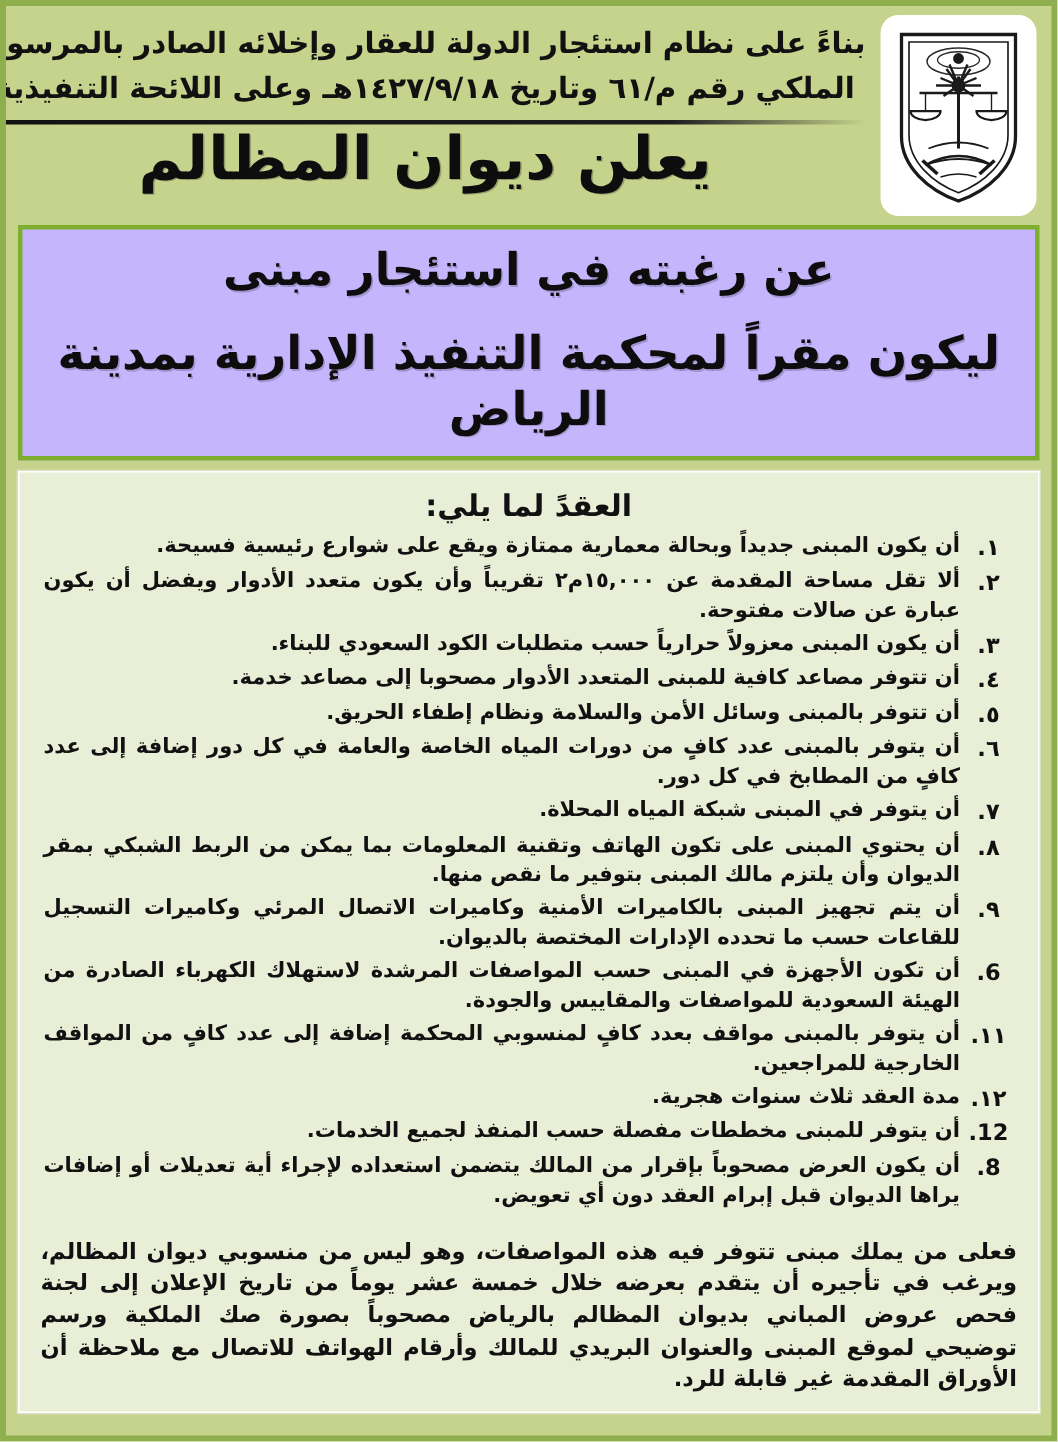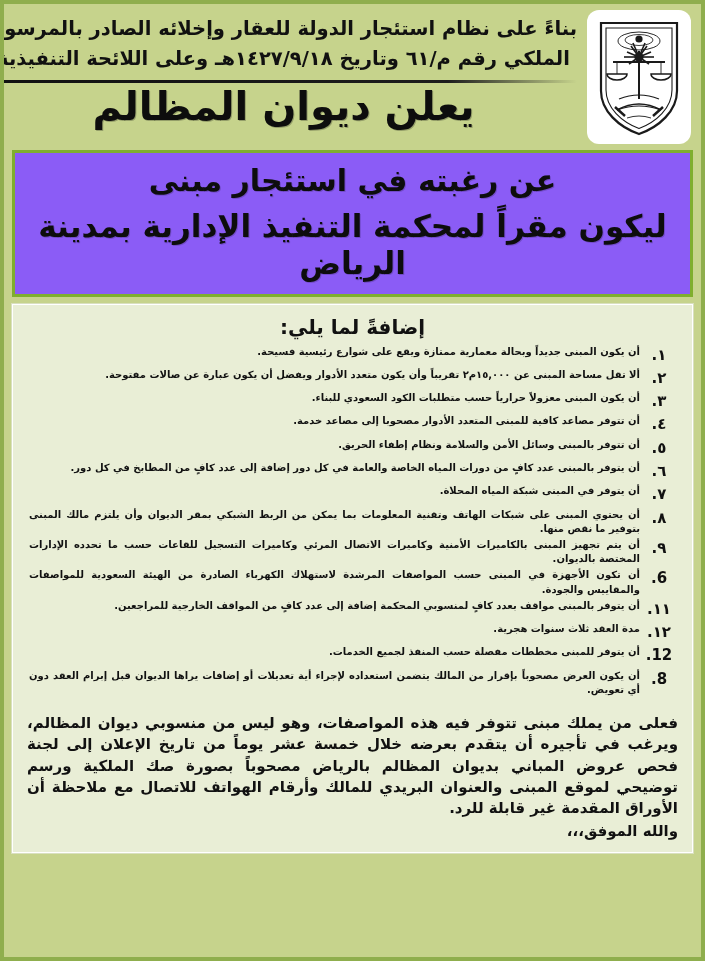--- a/index.html
+++ b/index.html
@@ -70,33 +70,33 @@
     font-size: 40px;
     line-height: 1.05;
     color: #0d0d0d;
     text-shadow: 1px 1px 0 rgba(0,0,0,0.25);
   }
 
   
   .banner {
     margin: 6px 8px 0 8px;
     border: 3px solid #7fae2e;
-    background: #8b5cf6;
+    background: #c4b5fd;
     padding: 10px 8px 12px 8px;
     text-align: center;
     box-sizing: border-box;
   }
   .banner-line {
     font-weight: bold;
     color: #0d0d0d;
     line-height: 1.18;
     text-shadow: 1px 1px 0 rgba(0,0,0,0.18);
   }
   .banner-line-1 { font-size: 30px; }
-  .banner-line-2 { font-size: 31px; margin-top: 10px; }
+  .banner-line-2 { font-size: 31px; margin-top: 20px; }
 
   
   .content {
     margin: 7px 8px 10px 8px;
     background: #e9eed6;
     border: 1px solid #ffffff;
     box-shadow: 0 0 0 1px #d9e0bf;
     padding: 8px 14px 10px 14px;
     box-sizing: border-box;
   }
@@ -124,21 +124,21 @@
     text-align: center;
     font-weight: bold;
     font-size: 15px;
     color: #111111;
     line-height: 1.42;
     direction: rtl;
   }
   .req-text {
     flex: 1 1 auto;
     font-weight: bold;
-    font-size: 10px;
+    font-size: 14px;
     color: #111111;
     line-height: 1.42;
     text-align: justify;
     text-align-last: right;
     padding-left: 2px;
   }
   .closing {
     margin-top: 6px;
     font-weight: bold;
     font-size: 15px;
@@ -208,30 +208,30 @@
 
     </div>
   </div>
 
   <div class="banner">
     <div class="banner-line banner-line-1">عن رغبته في استئجار مبنى</div>
     <div class="banner-line banner-line-2">ليكون مقراً لمحكمة التنفيذ الإدارية بمدينة الرياض</div>
   </div>
 
   <div class="content">
-    <div class="content-heading">إضافةً لما يلي:</div>
+    <div class="content-heading">العقدً لما يلي:</div>
 
     <ul class="req-list" id="req-list">
         <li class="req-item">
           <span class="req-num">١.</span>
           <span class="req-text">أن يكون المبنى جديداً وبحالة معمارية ممتازة ويقع على شوارع رئيسية فسيحة.</span>
         </li>
         <li class="req-item">
           <span class="req-num">٢.</span>
-          <span class="req-text">ألا تقل مساحة المبنى عن ١٥,٠٠٠م٢ تقريباً وأن يكون متعدد الأدوار ويفضل أن يكون عبارة عن صالات مفتوحة.</span>
+          <span class="req-text">ألا تقل مساحة المقدمة عن ١٥,٠٠٠م٢ تقريباً وأن يكون متعدد الأدوار ويفضل أن يكون عبارة عن صالات مفتوحة.</span>
         </li>
         <li class="req-item">
           <span class="req-num">٣.</span>
           <span class="req-text">أن يكون المبنى معزولاً حرارياً حسب متطلبات الكود السعودي للبناء.</span>
         </li>
         <li class="req-item">
           <span class="req-num">٤.</span>
           <span class="req-text">أن تتوفر مصاعد كافية للمبنى المتعدد الأدوار مصحوبا إلى مصاعد خدمة.</span>
         </li>
         <li class="req-item">
@@ -241,21 +241,21 @@
         <li class="req-item">
           <span class="req-num">٦.</span>
           <span class="req-text">أن يتوفر بالمبنى عدد كافٍ من دورات المياه الخاصة والعامة في كل دور إضافة إلى عدد كافٍ من المطابخ في كل دور.</span>
         </li>
         <li class="req-item">
           <span class="req-num">٧.</span>
           <span class="req-text">أن يتوفر في المبنى شبكة المياه المحلاة.</span>
         </li>
         <li class="req-item">
           <span class="req-num">٨.</span>
-          <span class="req-text">أن يحتوي المبنى على شبكات الهاتف وتقنية المعلومات بما يمكن من الربط الشبكي بمقر الديوان وأن يلتزم مالك المبنى بتوفير ما نقص منها.</span>
+          <span class="req-text">أن يحتوي المبنى على تكون الهاتف وتقنية المعلومات بما يمكن من الربط الشبكي بمقر الديوان وأن يلتزم مالك المبنى بتوفير ما نقص منها.</span>
         </li>
         <li class="req-item">
           <span class="req-num">٩.</span>
           <span class="req-text">أن يتم تجهيز المبنى بالكاميرات الأمنية وكاميرات الاتصال المرئي وكاميرات التسجيل للقاعات حسب ما تحدده الإدارات المختصة بالديوان.</span>
         </li>
         <li class="req-item">
           <span class="req-num">6.</span>
           <span class="req-text">أن تكون الأجهزة في المبنى حسب المواصفات المرشدة لاستهلاك الكهرباء الصادرة من الهيئة السعودية للمواصفات والمقاييس والجودة.</span>
         </li>
         <li class="req-item">
@@ -271,19 +271,16 @@
           <span class="req-text">أن يتوفر للمبنى مخططات مفصلة حسب المنفذ لجميع الخدمات.</span>
         </li>
         <li class="req-item">
           <span class="req-num">8.</span>
           <span class="req-text">أن يكون العرض مصحوباً بإقرار من المالك يتضمن استعداده لإجراء أية تعديلات أو إضافات يراها الديوان قبل إبرام العقد دون أي تعويض.</span>
         </li>
       </ul>
 
     <div class="closing">
       <p>فعلى من يملك مبنى تتوفر فيه هذه المواصفات، وهو ليس من منسوبي ديوان المظالم، ويرغب في تأجيره أن يتقدم بعرضه خلال خمسة عشر يوماً من تاريخ الإعلان إلى لجنة فحص عروض المباني بديوان المظالم بالرياض مصحوباً بصورة صك الملكية ورسم توضيحي لموقع المبنى والعنوان البريدي للمالك وأرقام الهواتف للاتصال مع ملاحظة أن الأوراق المقدمة غير قابلة للرد.</p>
-      <div class="sign-row">
-        <span>والله الموفق،،،</span>
-      </div>
     </div>
   </div>
 
 </div>
 
 </body></html>

